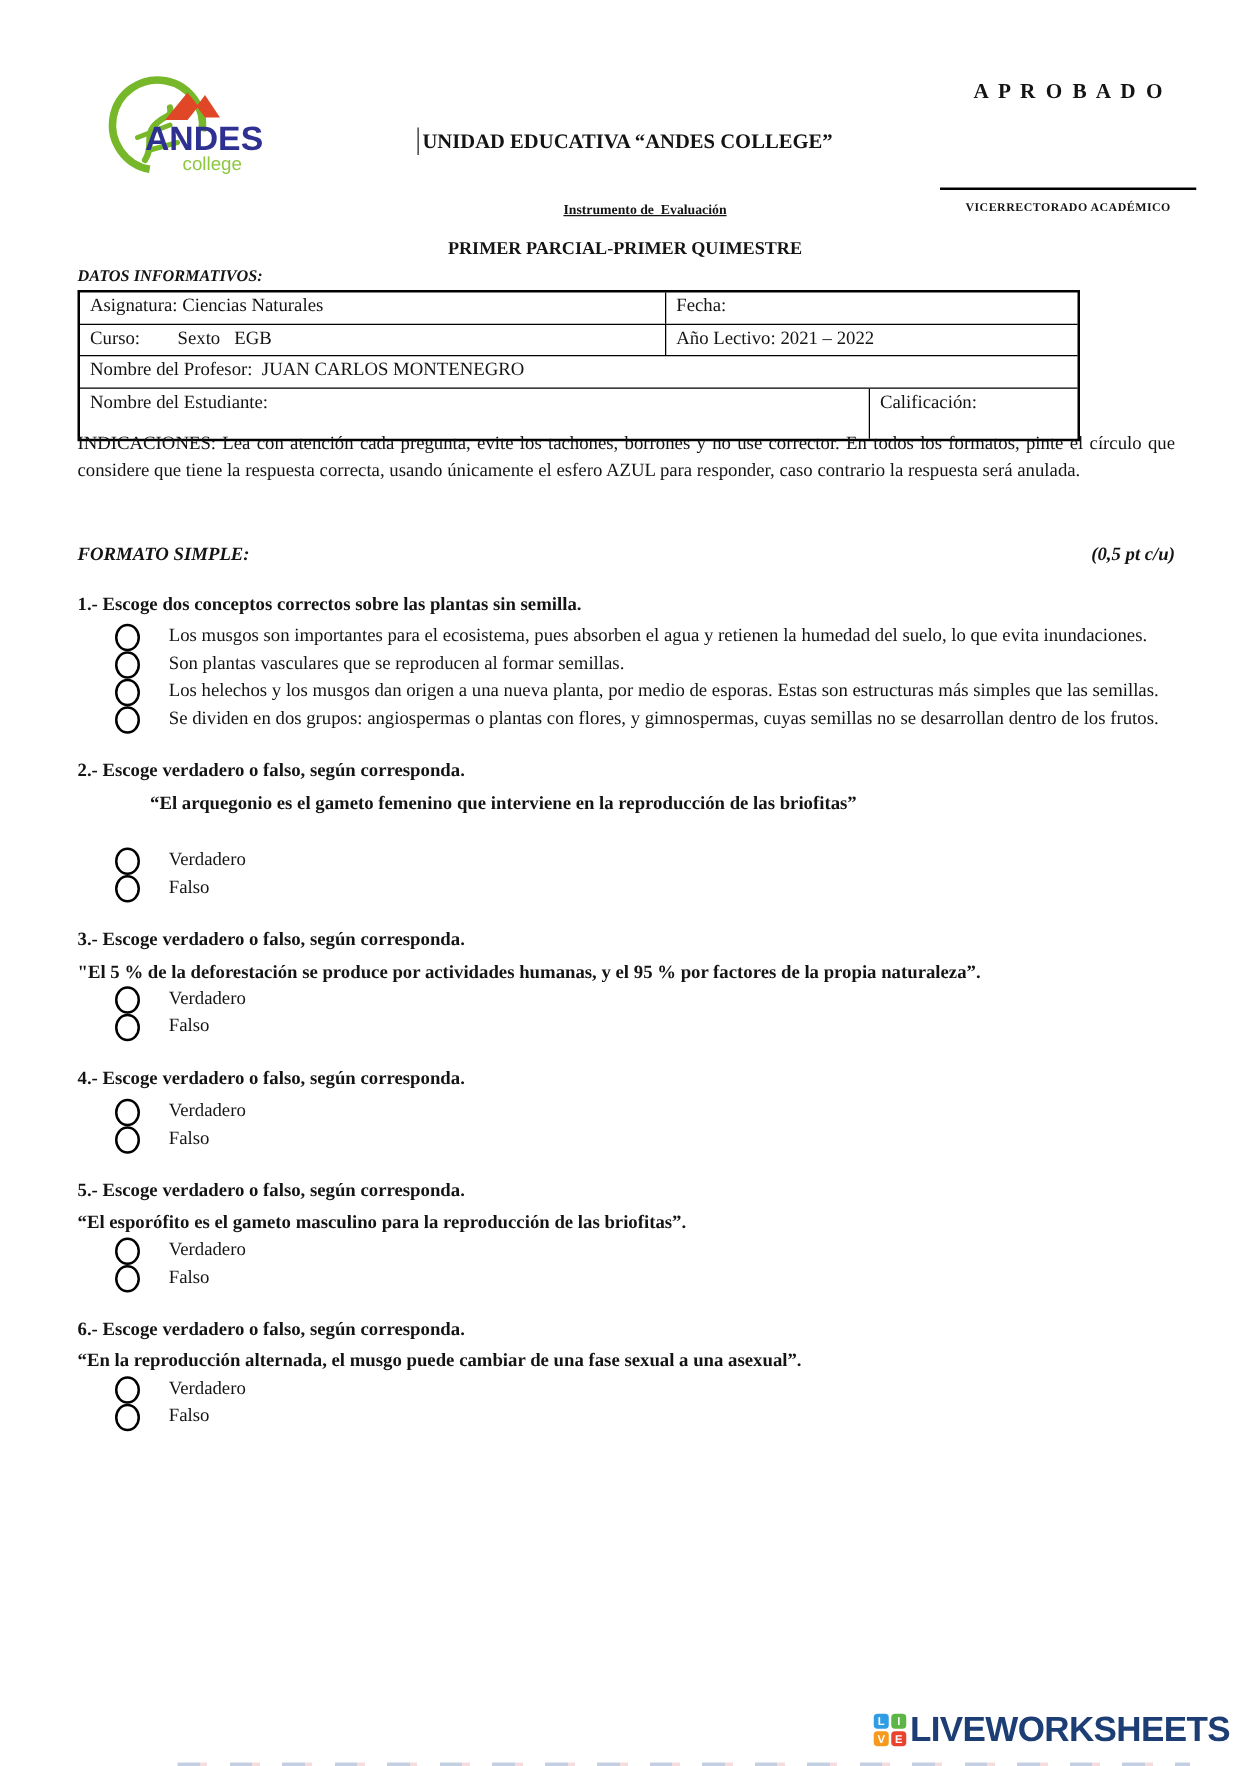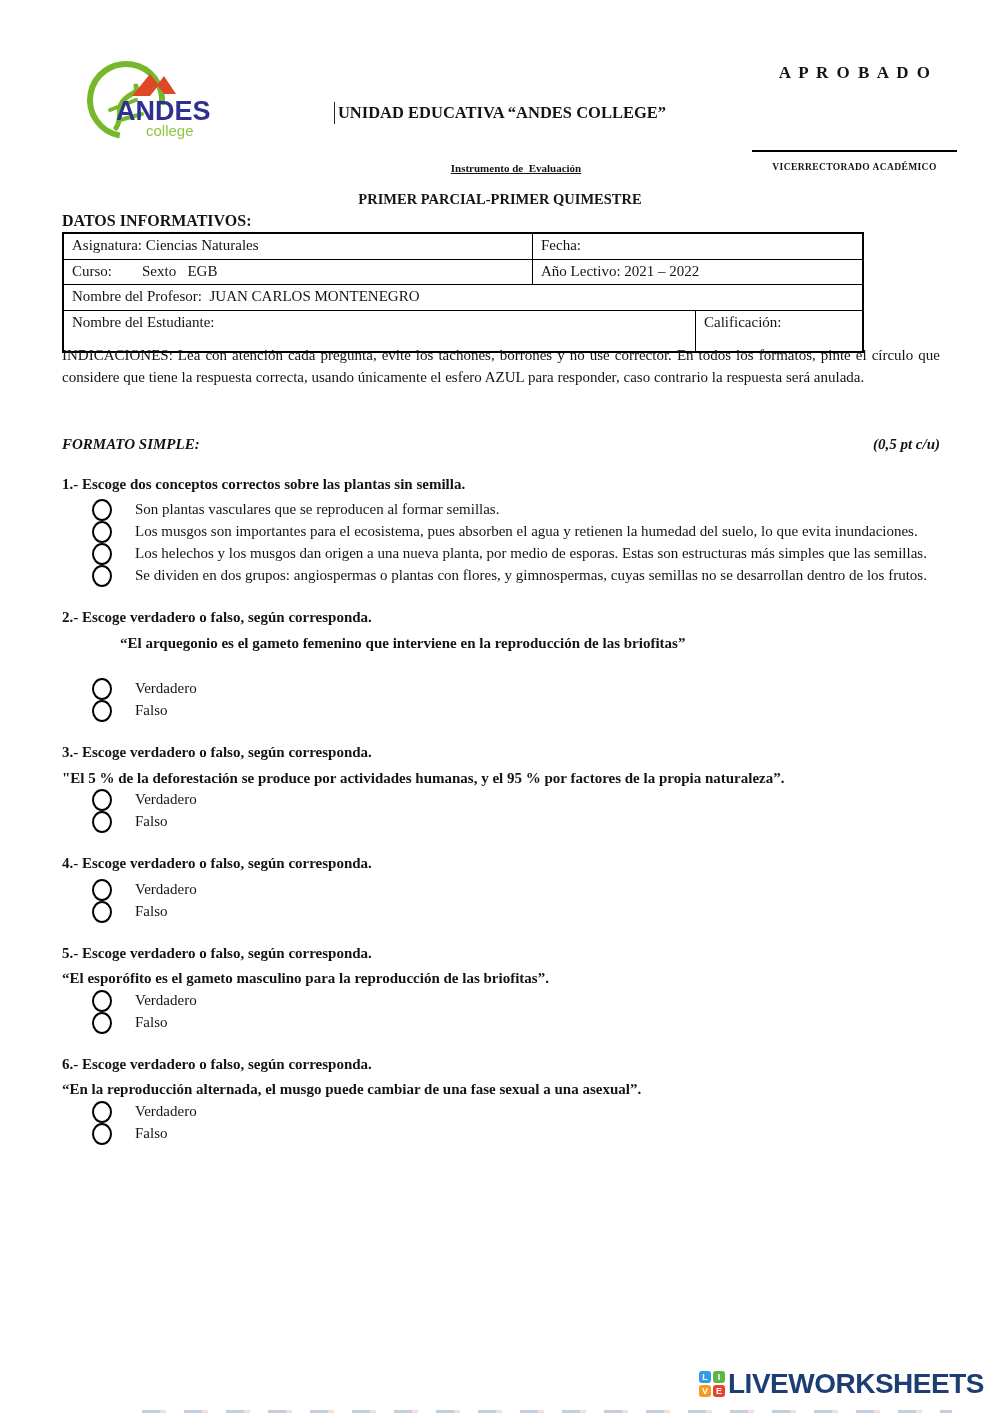--- a/index.html
+++ b/index.html
@@ -17,21 +17,21 @@
   .school{position:absolute; left:0; top:102px; width:1000px; text-align:center;
           font-weight:bold; font-size:16.5px;}
   .school .titlewrap{display:inline-block; border-left:1.5px solid #222; padding-left:3px;}
   .docTitle{position:absolute; left:0; top:158px; width:1000px; text-align:center;
             font-weight:bold; font-size:11px; text-decoration:underline; white-space:pre;padding-left:16px;}
   .vice{position:absolute; left:752px; top:150px; width:205px; text-align:center;
         border-top:2px solid #000; padding-top:5px;
         font-weight:bold; font-size:9.5px; letter-spacing:.4px;}
   .parcial{position:absolute; left:0; top:189px; width:1000px; text-align:center;
            font-weight:bold; font-size:14.5px;}
-  .datos{position:absolute; left:62px; top:210px; font-weight:bold; font-size:16px;}
+  .datos{position:absolute; left:62px; top:210px; font-weight:bold; font-size:13px;font-style:italic;}
   
   .info-table{position:absolute; left:62px; top:232px; width:802px;
               border:2px solid #000; box-sizing:border-box; font-size:15px;}
   .tr{display:flex;}
   .tr + .tr{border-top:1.5px solid #000;}
   .td{padding:1px 8px 2px 8px; box-sizing:border-box; white-space:pre-wrap; overflow:hidden;}
   .c1{width:469px; border-right:1.5px solid #000;}
   .c2{flex:1;}
   .c1b{width:632px; border-right:1.5px solid #000;}
   .tall{height:40px;}
@@ -120,25 +120,25 @@
 
     <div class="formato">
       <span>FORMATO SIMPLE:</span>
       <span>(0,5 pt c/u)</span>
     </div>
 
     <section class="question first">
       <h3 class="q-title">1.- Escoge dos conceptos correctos sobre las plantas sin semilla.</h3>
       <div class="opt">
         <span class="radio"></span>
+        <span class="opt-text">Los musgos son importantes para el ecosistema, pues absorben el agua y retienen la humedad del suelo, lo que evita inundaciones.</span>
+      </div>
+      <div class="opt">
+        <span class="radio"></span>
         <span class="opt-text">Son plantas vasculares que se reproducen al formar semillas.</span>
-      </div>
-      <div class="opt">
-        <span class="radio"></span>
-        <span class="opt-text">Los musgos son importantes para el ecosistema, pues absorben el agua y retienen la humedad del suelo, lo que evita inundaciones.</span>
       </div>
       <div class="opt">
         <span class="radio"></span>
         <span class="opt-text">Los helechos y los musgos dan origen a una nueva planta, por medio de esporas. Estas son estructuras más simples que las semillas.</span>
       </div>
       <div class="opt">
         <span class="radio"></span>
         <span class="opt-text">Se dividen en dos grupos: angiospermas o plantas con flores, y gimnospermas, cuyas semillas no se desarrollan dentro de los frutos.</span>
       </div>
     </section>

